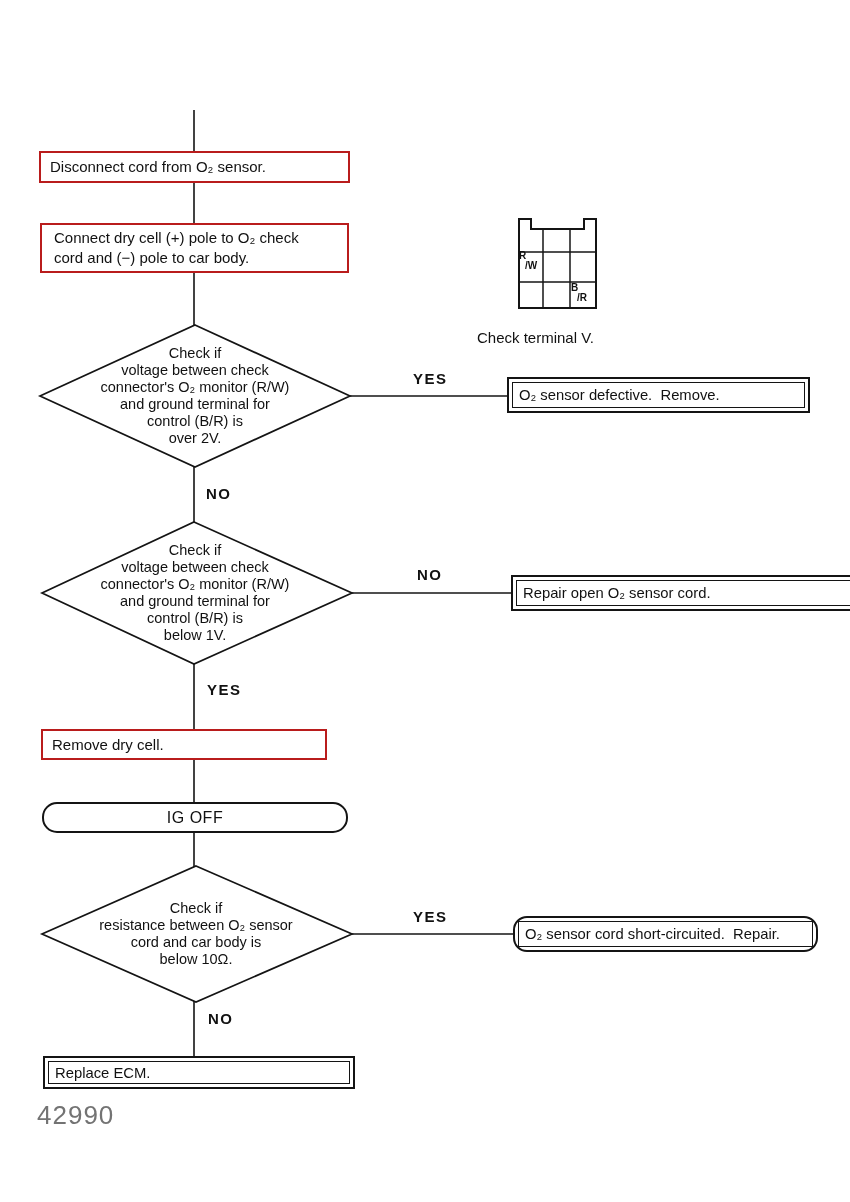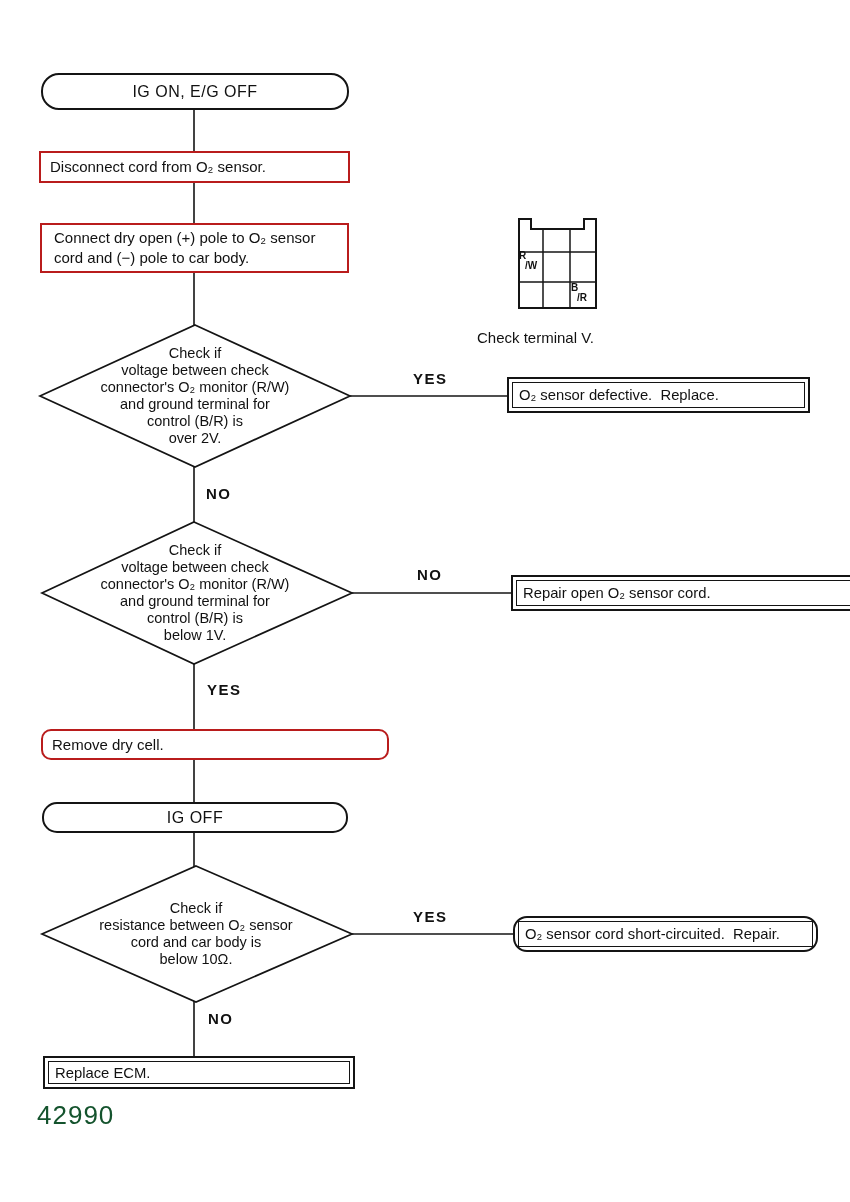--- a/index.html
+++ b/index.html
@@ -57,21 +57,21 @@
     line-height: 17px;
     white-space: pre-line;
   }
   .branch-label {
     position: absolute;
     font-size: 15px;
     font-weight: 700;
     letter-spacing: 1.5px;
   }
   .caption { position: absolute; font-size: 15px; }
-  .fig-number { position: absolute; font-size: 26px; letter-spacing: 1px; color: #14532d; }
+  .fig-number { position: absolute; font-size: 26px; letter-spacing: 1px; color: #737373; }
   .conn-label {
     position: absolute;
     font-size: 10px;
     line-height: 10px;
     font-weight: 700;
   }
   .conn-label .l2 { display: block; margin-left: 6px; }
 </style>
 </head>
 <body>
@@ -103,45 +103,42 @@
       <path d="M 519 219 L 531 219 L 531 229 L 584 229 L 584 219 L 596 219 L 596 308 L 519 308 Z"></path>
       <g stroke-width="1.5">
         <line x1="519" y1="252" x2="596" y2="252"></line>
         <line x1="519" y1="282" x2="596" y2="282"></line>
         <line x1="543" y1="229" x2="543" y2="308"></line>
         <line x1="570" y1="229" x2="570" y2="308"></line>
       </g>
     </g>
   </svg>
 
-  <div class="terminal" style="left:41px; top:73px; width:308px; height:37px;">
-    <span>IG ON, E/G OFF</span>
-  </div>
 
   <div class="process" style="left:39px; top:151px; width:311px; height:32px;">
     <span class="txt">Disconnect cord from O₂ sensor.</span>
   </div>
 
   <div class="process" style="left:40px; top:223px; width:309px; height:50px;">
-    <span class="txt" style="padding-left:12px;">Connect dry open (+) pole to O₂ sensor
+    <span class="txt" style="padding-left:12px;">Connect dry cell (+) pole to O₂ check
 cord and (−) pole to car body.</span>
   </div>
 
   <div class="diamond-text" style="left:60px; top:345px; width:270px;">Check if
 voltage between check
 connector's O₂ monitor (R/W)
 and ground terminal for
 control (B/R) is
 over 2V.</div>
 
   <div class="branch-label" style="left:413px; top:370px;">YES</div>
 
   <div class="result" style="left:507px; top:377px; width:303px; height:36px;">
     <div class="inner">
-      <span>O₂ sensor defective.  Replace.</span>
+      <span>O₂ sensor defective.  Remove.</span>
     </div>
   </div>
 
   <div class="branch-label" style="left:206px; top:485px;">NO</div>
 
   <div class="diamond-text" style="left:60px; top:542px; width:270px;">Check if
 voltage between check
 connector's O₂ monitor (R/W)
 and ground terminal for
 control (B/R) is
@@ -150,21 +147,21 @@
   <div class="branch-label" style="left:417px; top:566px;">NO</div>
 
   <div class="result" style="left:511px; top:575px; width:358px; height:36px;">
     <div class="inner">
       <span>Repair open O₂ sensor cord.</span>
     </div>
   </div>
 
   <div class="branch-label" style="left:207px; top:681px;">YES</div>
 
-  <div class="process" style="left:41px; top:729px; width:348px; height:31px;border-radius:10px;">
+  <div class="process" style="left:41px; top:729px; width:286px; height:31px;">
     <span class="txt">Remove dry cell.</span>
   </div>
 
   <div class="terminal" style="left:42px; top:802px; width:306px; height:31px; border-radius:15px;">
     <span>IG OFF</span>
   </div>
 
   <div class="diamond-text" style="left:60px; top:900px; width:272px;">Check if
 resistance between O₂ sensor
 cord and car body is

